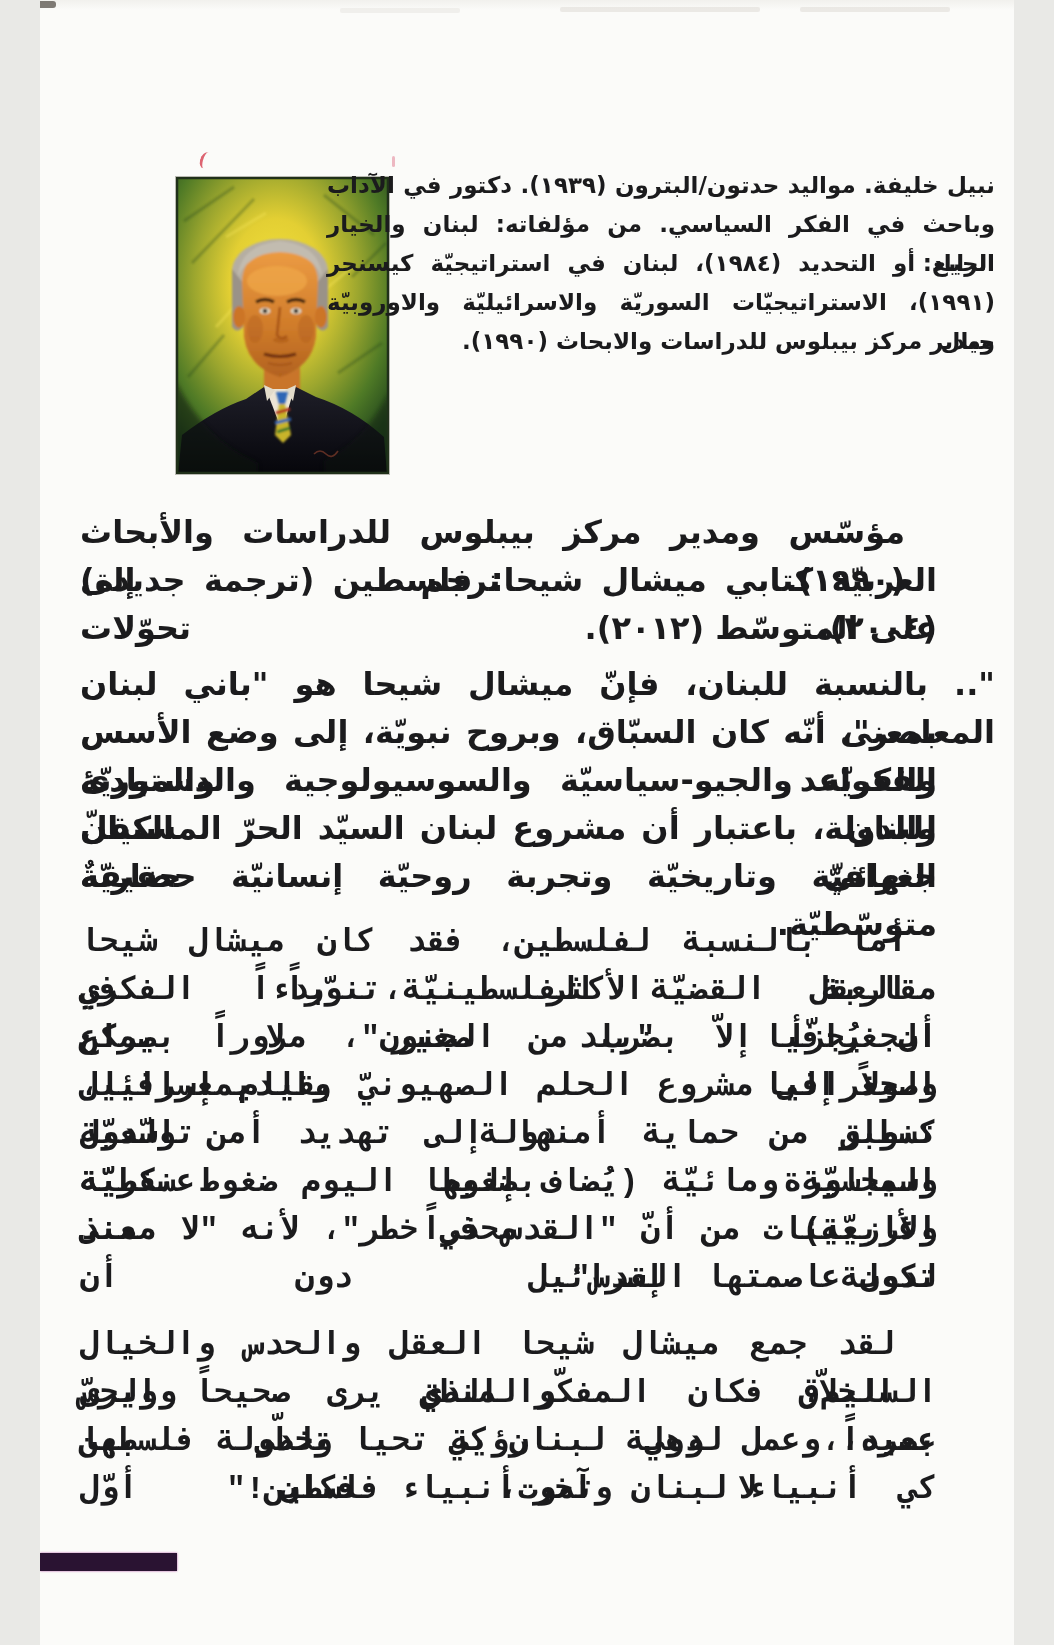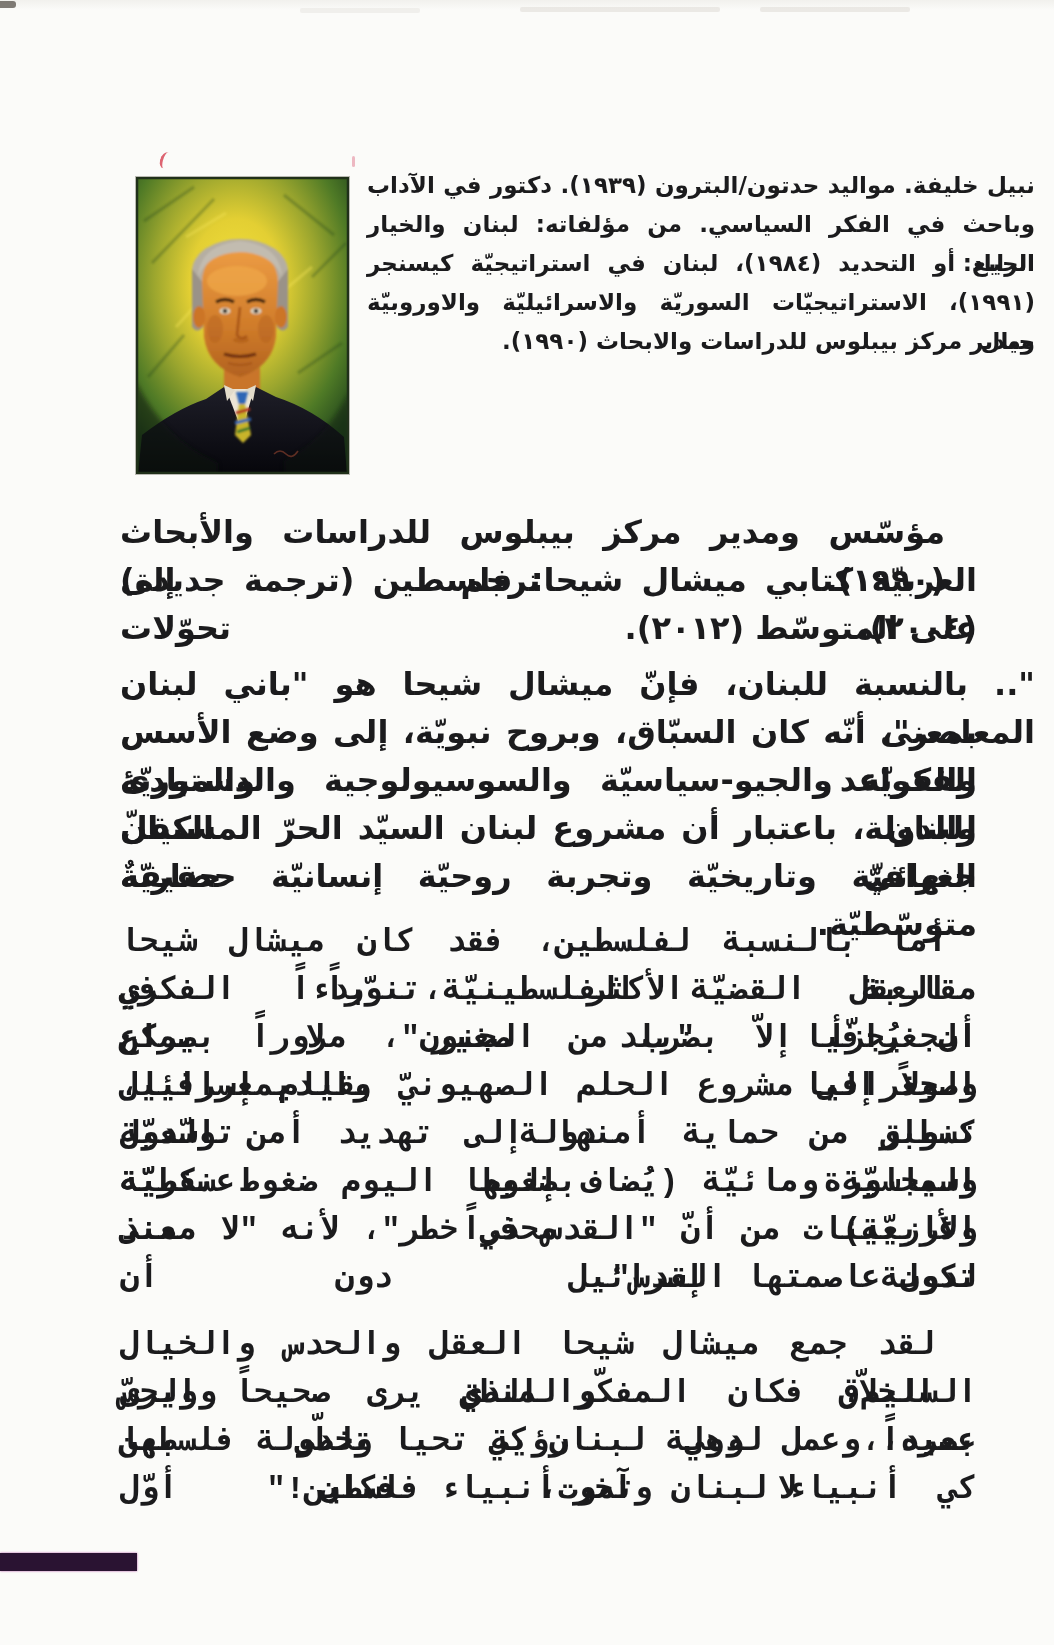--- a/index.html
+++ b/index.html
@@ -1,18 +1,18 @@
 <!DOCTYPE html>
 <html lang="ar"><head>
 <meta charset="utf-8">
 <style>
   html,body{margin:0;padding:0;}
   body{background:#e9e9e6;font-family:"DejaVu Sans",sans-serif;}
   .page{
-    position:relative;width:1054px;height:1645px;margin:0 auto;
+    position:relative;width:974px;height:1645px;margin:0 auto;
     background:#fbfbf9;overflow:hidden;color:#1b1b1d;
   }
   
   .top-strip{position:absolute;left:0;top:0;width:1054px;height:10px;
     background:linear-gradient(to bottom,#efeeea,rgba(251,251,249,0));opacity:.8;}
   .top-seg{position:absolute;height:5px;background:#dedbd5;opacity:.55;border-radius:2px;}
   .seg-a{left:520px;top:7px;width:200px;}
   .seg-b{left:760px;top:7px;width:150px;}
   .seg-c{left:300px;top:8px;width:120px;opacity:.35;}
   .corner-mark{position:absolute;left:0;top:1px;width:16px;height:7px;background:#56504a;opacity:.75;border-radius:0 3px 3px 0;}

